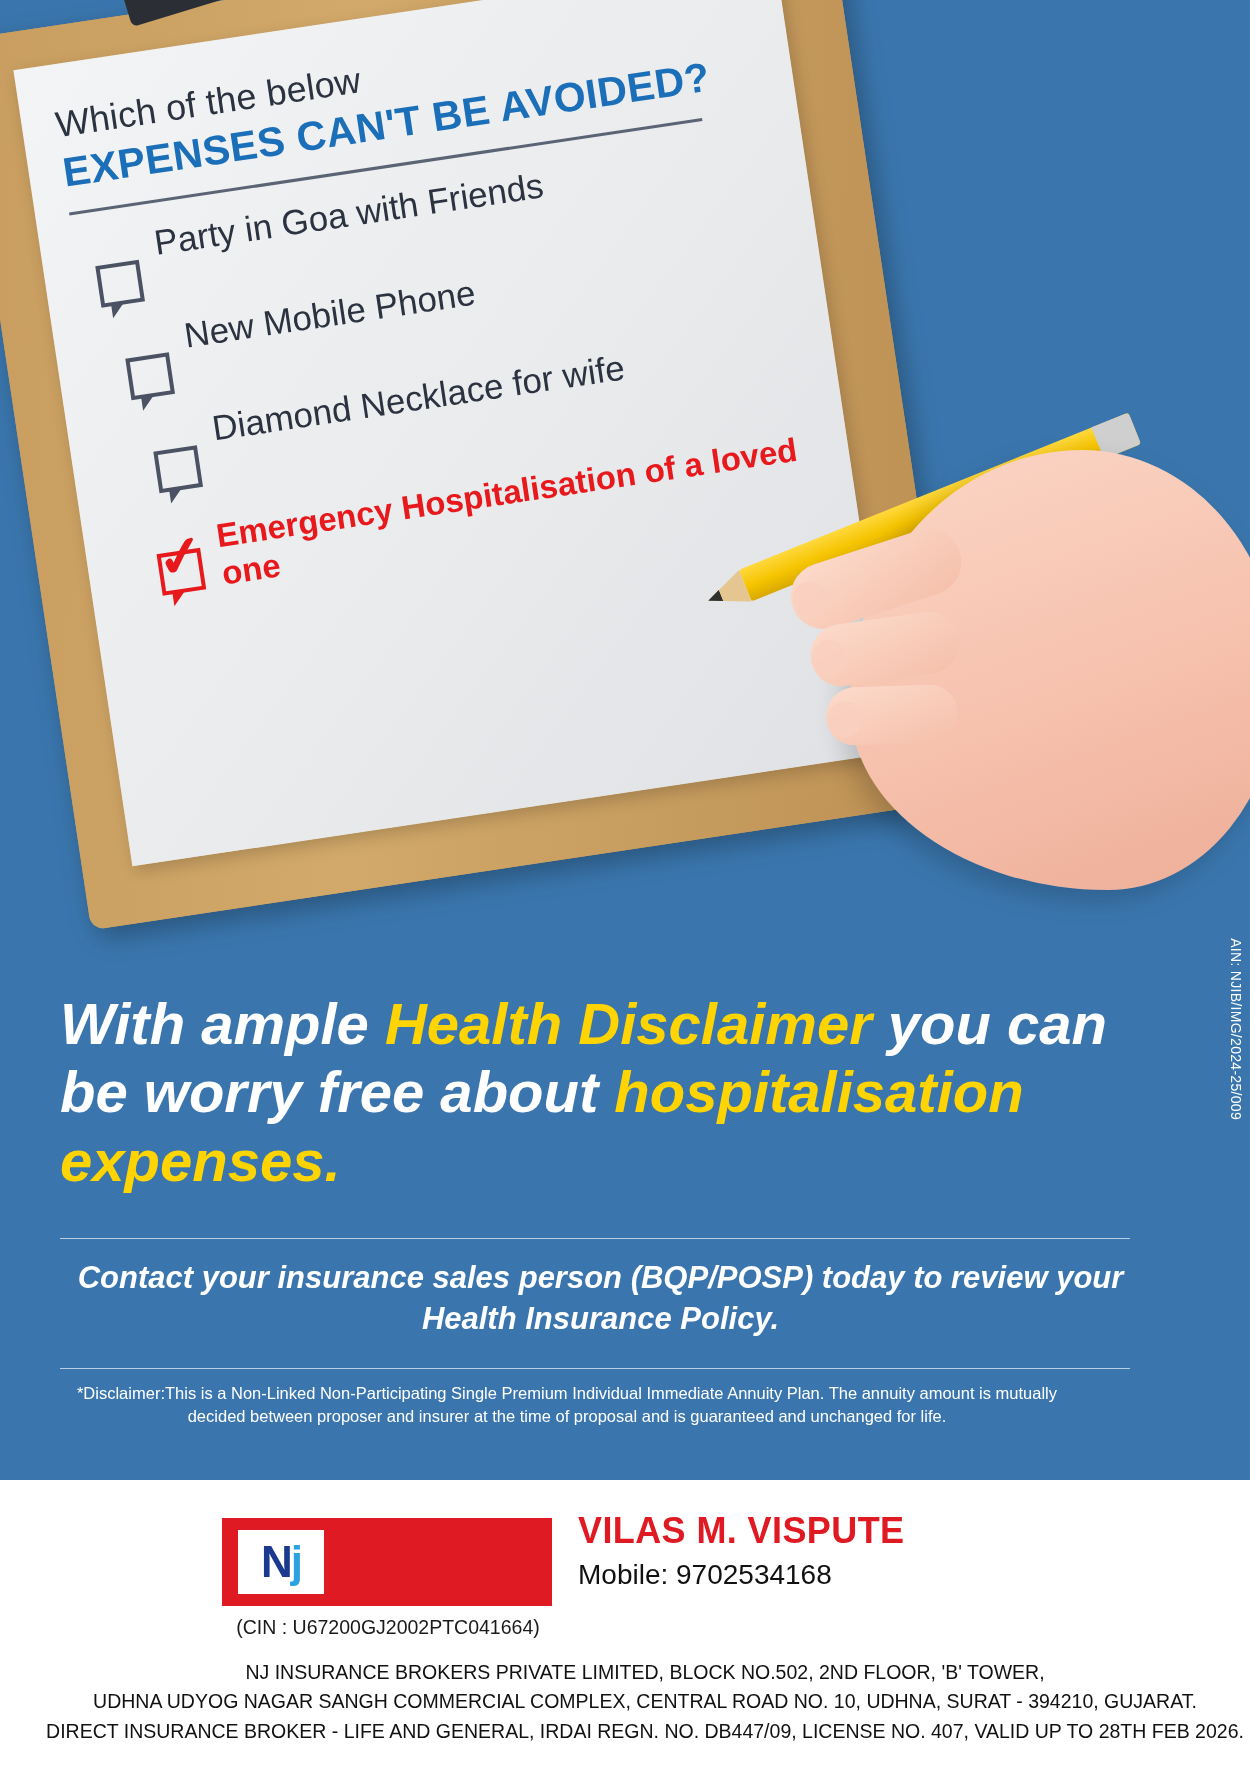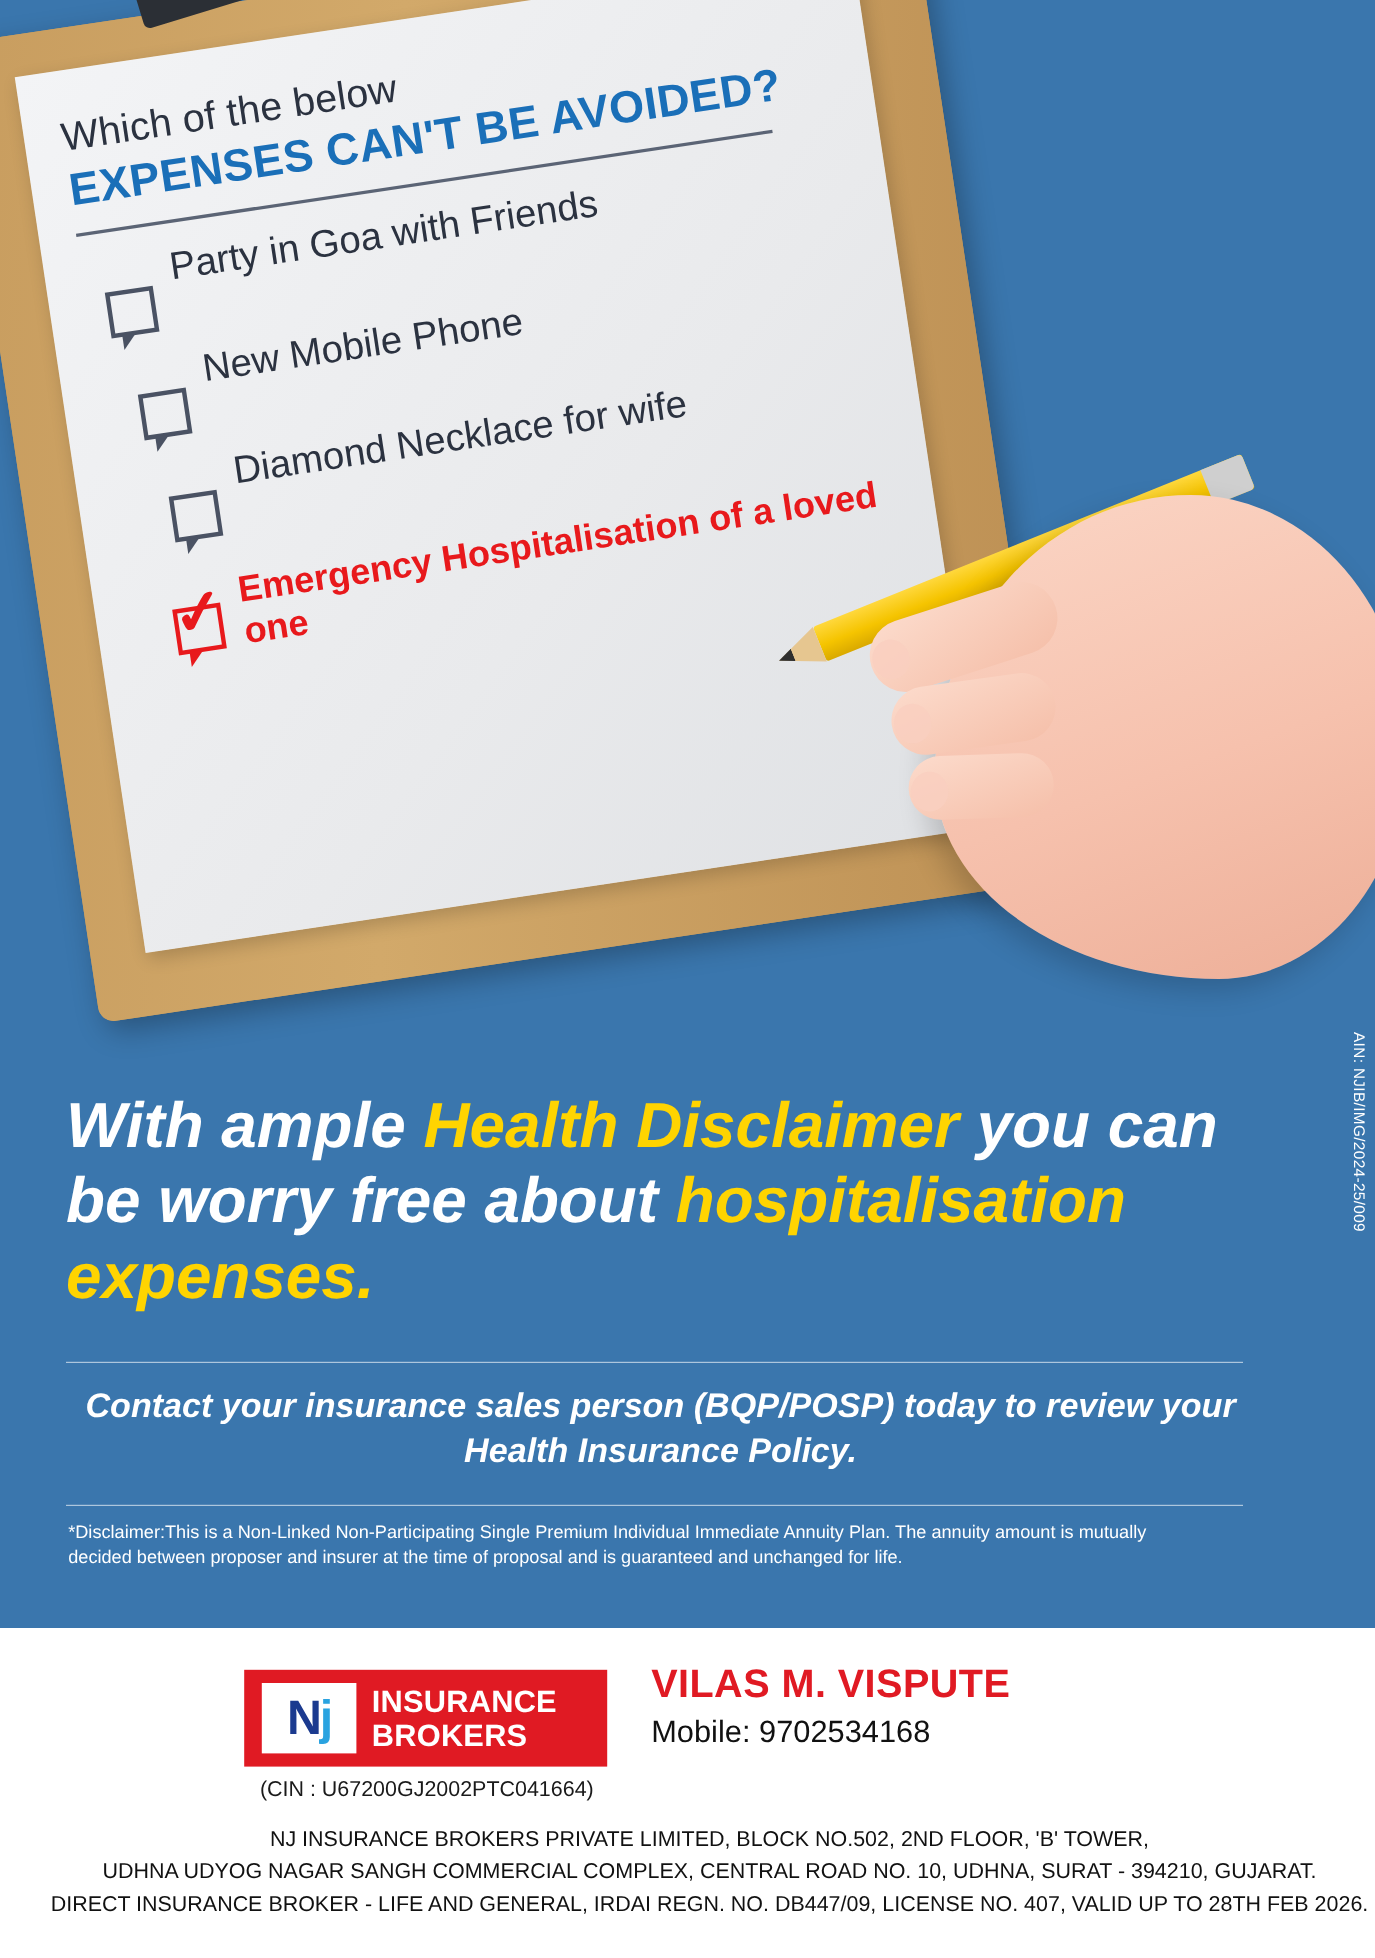--- a/index.html
+++ b/index.html
@@ -241,20 +241,21 @@
     text-align: center;
   }
 
   .disclaimer {
     position: absolute;
     left: 62px; top: 1382px;
     width: 1010px;
     font-size: 16.5px;
     line-height: 1.4;
     color: #ffffff;
+    text-align: center;
   }
 
   .ain {
     position: absolute;
     right: 6px; top: 1120px;
     font-size: 14px;
     color: #ffffff;
     transform: rotate(90deg);
     transform-origin: right top;
     white-space: nowrap;
@@ -304,21 +305,21 @@
   .cin {
     position: absolute;
     left: 218px; top: 136px;
     width: 340px;
     text-align: center;
     font-size: 19.5px;
     color: #1a1a1a;
   }
   .agent {
     position: absolute;
-    left: 592px; top: 30px;
+    left: 578px; top: 30px;
   }
   .agent-name {
     color: #e01a23;
     font-weight: bold;
     font-size: 36px;
     letter-spacing: .4px;
   }
   .agent-line {
     font-weight: normal;
     font-size: 28px;
@@ -417,24 +418,20 @@
 </div>
 
 <div class="footer">
   <div class="footer-inner">
 
     <div class="logo-box">
       <div class="logo-mark">
         <span class="n">N</span>
           <span class="j">j</span>
       </div>
-      <div class="logo-text">
-        <div>INSURANCE</div>
-        <div>BROKERS</div>
-      </div>
     </div>
 
     <div class="cin">(CIN : U67200GJ2002PTC041664)</div>
 
     <div class="agent">
       <div class="agent-name">VILAS M. VISPUTE</div>
       <div class="agent-line">Mobile: 9702534168</div>
     </div>
 
     <div class="company-block">

